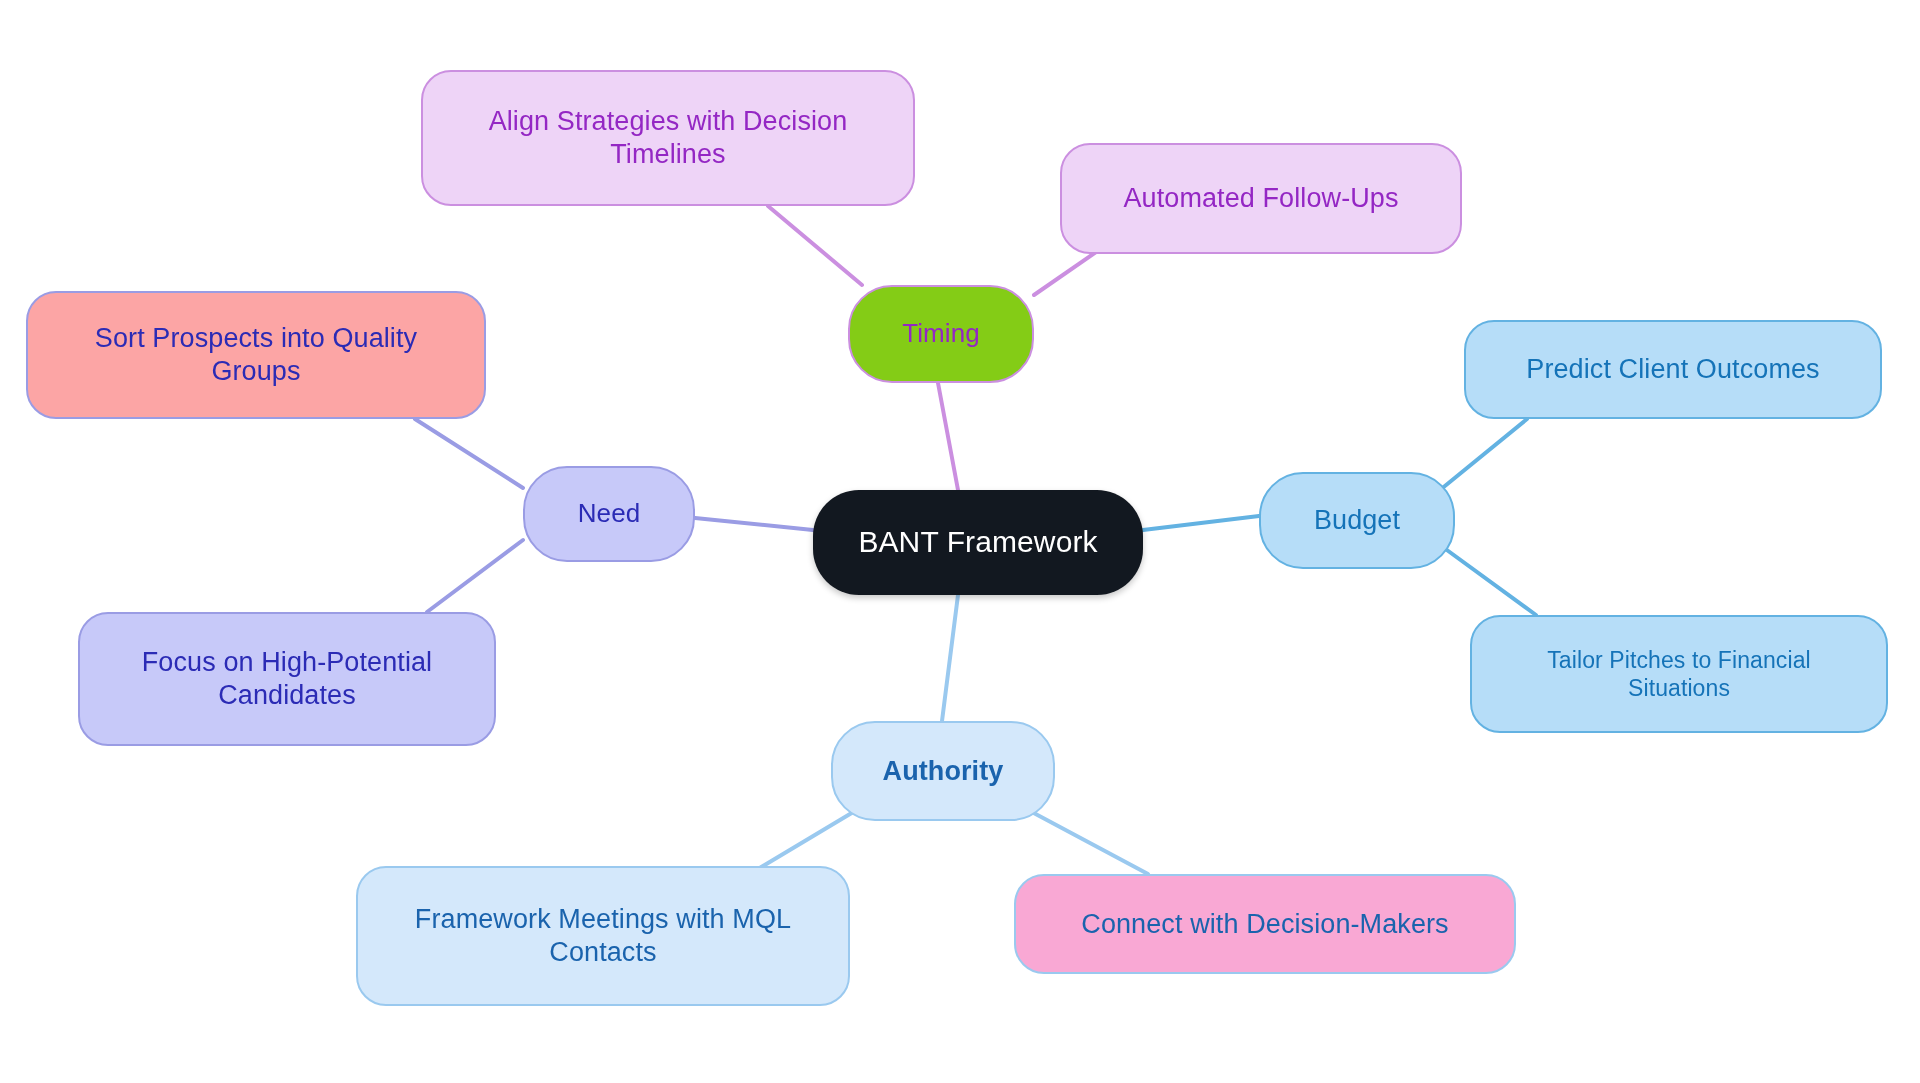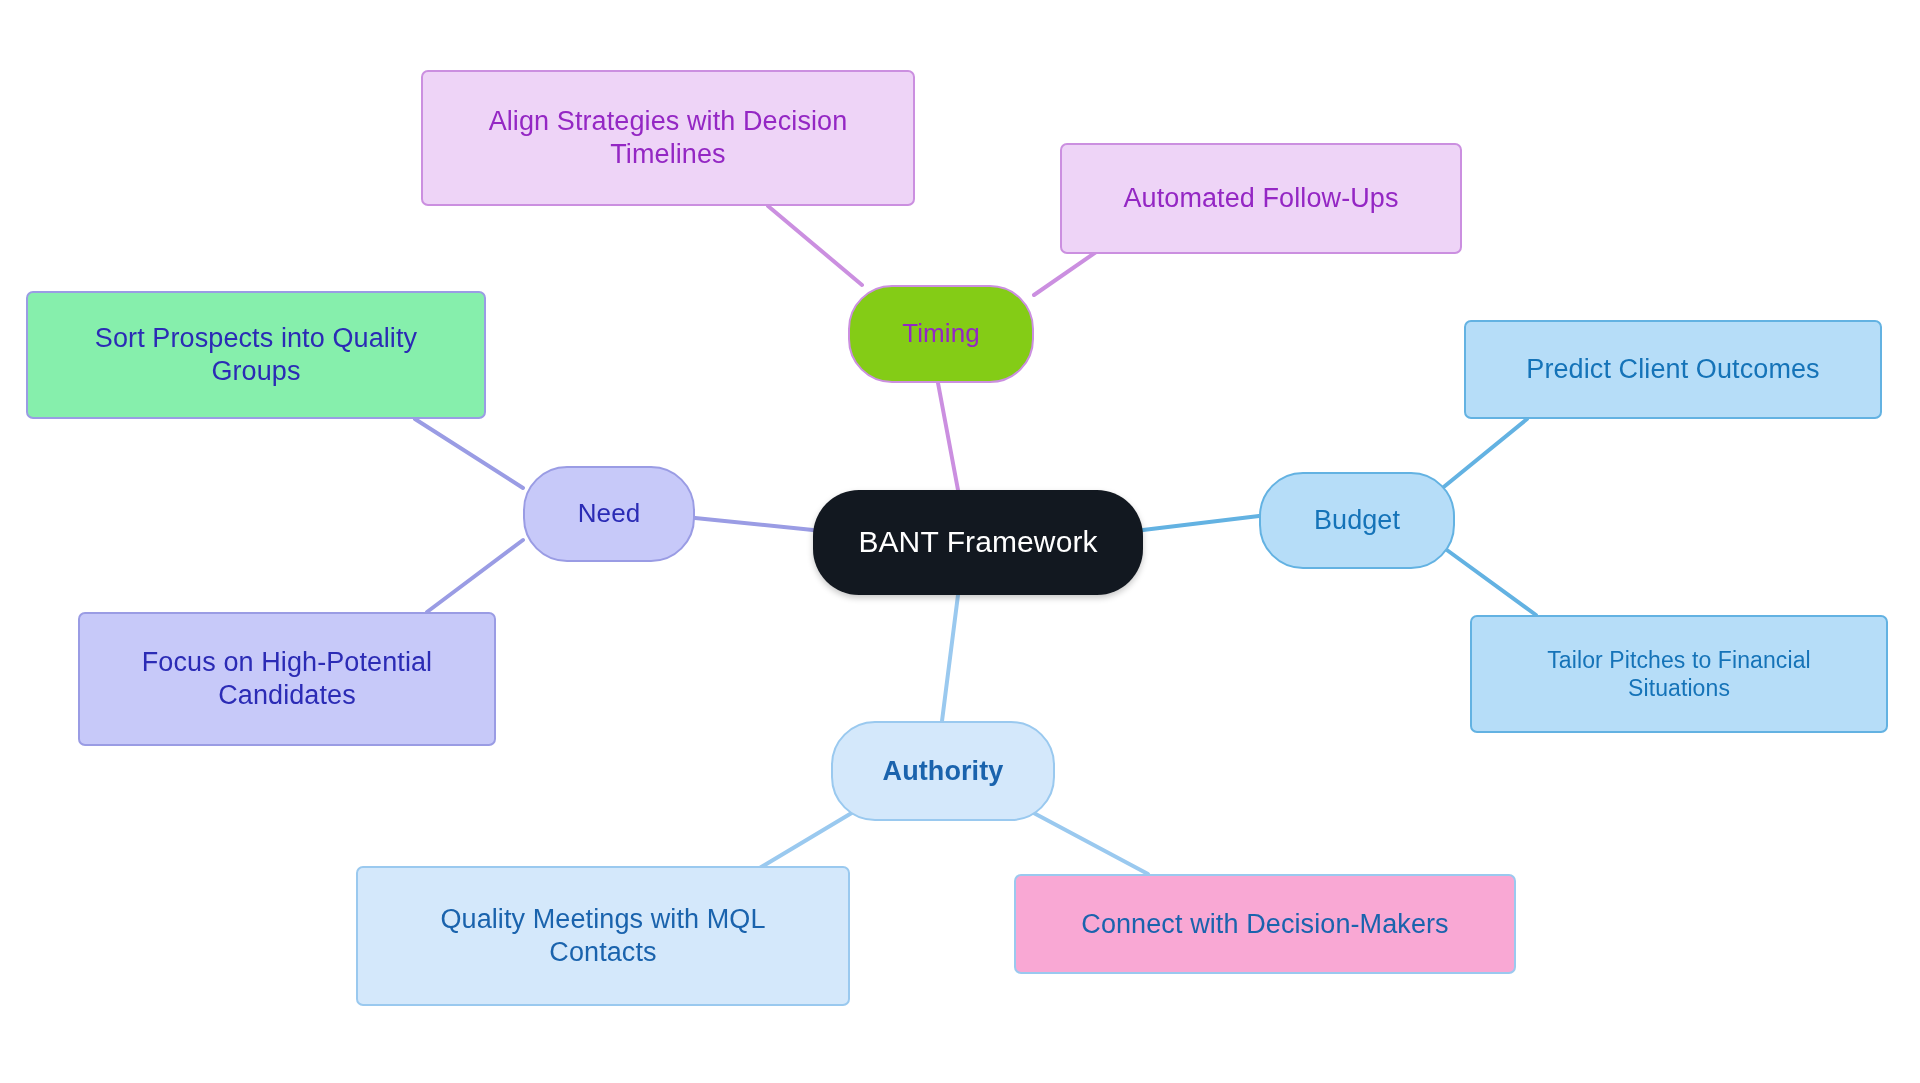--- a/index.html
+++ b/index.html
@@ -25,21 +25,21 @@
     height: 1083px;
     pointer-events: none;
   }
   .node {
     position: absolute;
     box-sizing: border-box;
     display: flex;
     align-items: center;
     justify-content: center;
     text-align: center;
-    border-radius: 7px;
+    border-radius: 30px;
     border-style: solid;
     border-width: 2px;
     line-height: 1.22;
     padding: 4px 14px;
     white-space: pre-line;
     letter-spacing: 0.1px;
   }
   .node.root {
     border-radius: 46px;
     border-width: 0;
@@ -69,24 +69,24 @@
     </svg>
   <div id="node-layer">
       <div class="node root" style="left: 813px; top: 490px; width: 330px; height: 105px; font-size: 30px; background: rgb(18, 24, 32); color: rgb(255, 255, 255);"><span>BANT Framework</span></div>
       <div class="node branch" style="left: 523px; top: 466px; width: 172px; height: 96px; font-size: 26px; background: rgb(199, 201, 249); border-color: rgb(154, 156, 228); color: rgb(43, 43, 181);"><span>Need</span></div>
       <div class="node branch" style="left: 848px; top: 285px; width: 186px; height: 98px; font-size: 26px; background: #84cc16; border-color: rgb(203, 143, 224); color: rgb(148, 39, 196);"><span>Timing</span></div>
       <div class="node branch" style="left: 1259px; top: 472px; width: 196px; height: 97px; font-size: 27px; background: rgb(182, 221, 248); border-color: rgb(99, 178, 226); color: rgb(21, 115, 184); text-align: center;"><span>Budget</span></div>
       <div class="node branch" style="left: 831px; top: 721px; width: 224px; height: 100px; font-size: 27px; background: rgb(212, 232, 251); border-color: rgb(154, 201, 239); color: rgb(26, 99, 173); font-weight: bold;"><span>Authority</span></div>
       <div class="node leaf" style="left: 421px; top: 70px; width: 494px; height: 136px; font-size: 27px; background: rgb(238, 212, 247); border-color: rgb(203, 143, 224); color: rgb(148, 39, 196);"><span>Align Strategies with Decision
 Timelines</span></div>
       <div class="node leaf" style="left: 1060px; top: 143px; width: 402px; height: 111px; font-size: 27px; background: rgb(238, 212, 247); border-color: rgb(203, 143, 224); color: rgb(148, 39, 196);"><span>Automated Follow-Ups</span></div>
-      <div class="node leaf" style="left: 26px; top: 291px; width: 460px; height: 128px; font-size: 27px; background: #86efac; border-color: rgb(154, 156, 228); color: rgb(43, 43, 181);"><span>Sort Prospects into Quality
+      <div class="node leaf" style="left: 26px; top: 291px; width: 460px; height: 128px; font-size: 27px; background: #fca5a5; border-color: rgb(154, 156, 228); color: rgb(43, 43, 181);"><span>Sort Prospects into Quality
 Groups</span></div>
       <div class="node leaf" style="left: 78px; top: 612px; width: 418px; height: 134px; font-size: 27px; background: rgb(199, 201, 249); border-color: rgb(154, 156, 228); color: rgb(43, 43, 181);"><span>Focus on High-Potential
 Candidates</span></div>
       <div class="node leaf" style="left: 1464px; top: 320px; width: 418px; height: 99px; font-size: 27px; background: rgb(182, 221, 248); border-color: rgb(99, 178, 226); color: rgb(21, 115, 184);"><span>Predict Client Outcomes</span></div>
       <div class="node leaf" style="left: 1470px; top: 615px; width: 418px; height: 118px; font-size: 23px; background: rgb(182, 221, 248); border-color: rgb(99, 178, 226); color: rgb(21, 115, 184);"><span>Tailor Pitches to Financial
 Situations</span></div>
-      <div class="node leaf" style="left: 356px; top: 866px; width: 494px; height: 140px; font-size: 27px; background: rgb(212, 232, 251); border-color: rgb(154, 201, 239); color: rgb(26, 99, 173);"><span>Quality Meetings with MQL
+      <div class="node leaf" style="left: 356px; top: 866px; width: 494px; height: 140px; font-size: 27px; background: rgb(212, 232, 251); border-color: rgb(154, 201, 239); color: rgb(26, 99, 173);"><span>Framework Meetings with MQL
 Contacts</span></div>
       <div class="node leaf" style="left: 1014px; top: 874px; width: 502px; height: 100px; font-size: 27px; background: #f9a8d4; border-color: rgb(154, 201, 239); color: rgb(26, 99, 173);"><span>Connect with Decision-Makers</span></div>
     </div>
 </div>
 
 </body></html>

